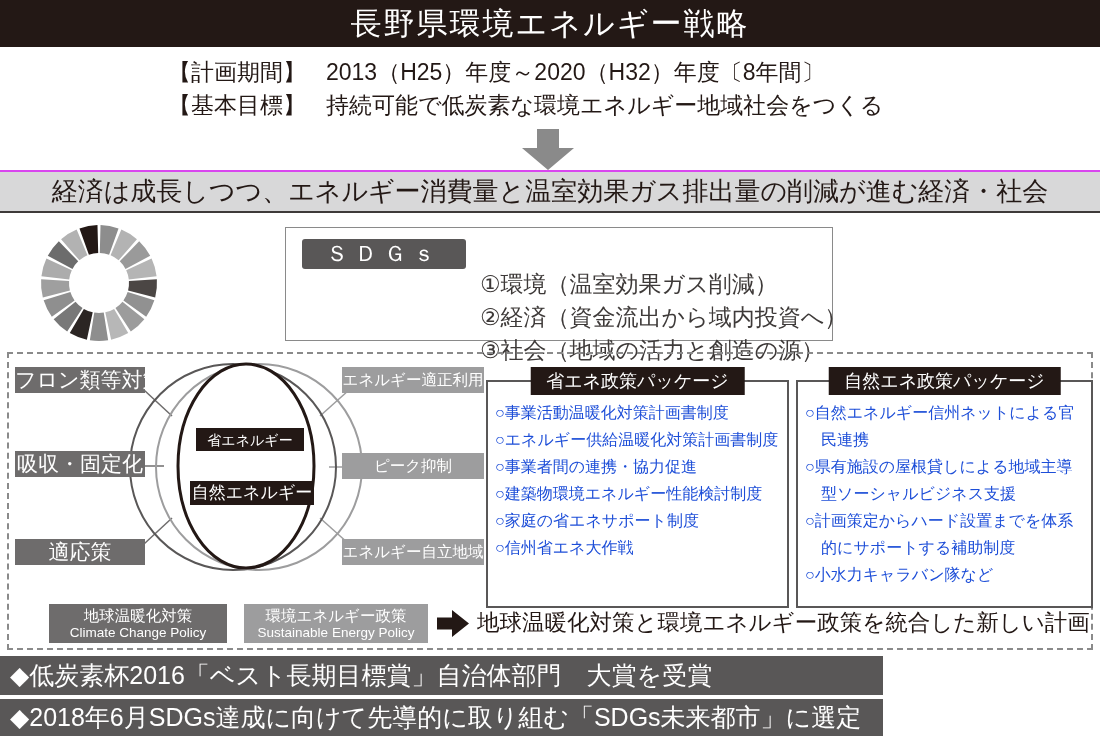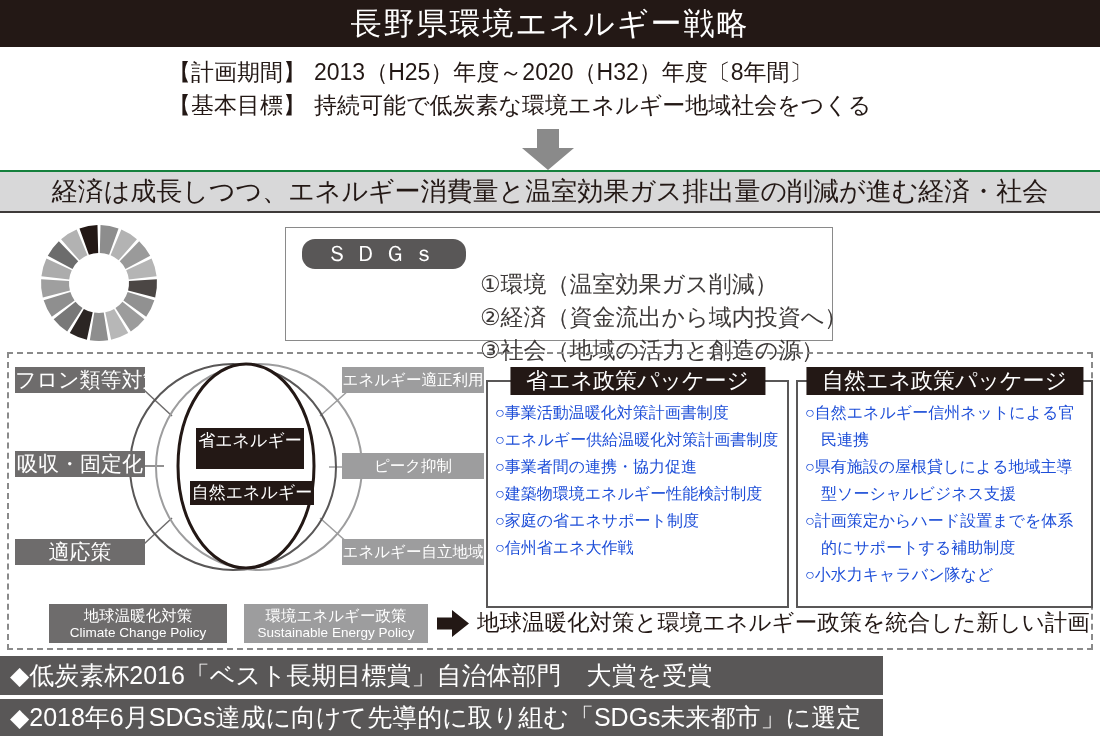--- a/index.html
+++ b/index.html
@@ -8,65 +8,65 @@
     font-family:"Liberation Sans","DejaVu Sans",sans-serif;color:#231815;overflow:hidden;
   }
   
   .title-bar{
     position:absolute;left:0;top:0;width:1100px;height:47px;background:#231815;
     color:#fff;font-size:31px;line-height:47px;text-align:center;letter-spacing:2px;
   }
   
   .plan{position:absolute;left:168px;top:56px;font-size:23px;}
   .plan-row{display:flex;line-height:33px;}
-  .plan-row .lbl{margin-right:8px;white-space:nowrap;}
+  .plan-row .lbl{margin-right:20px;white-space:nowrap;}
   .plan-row .val{white-space:nowrap;}
   
   .down-arrow{position:absolute;left:522px;top:129px;}
   
   .goal-band{
     position:absolute;left:0;top:170px;width:1100px;height:43px;box-sizing:border-box;
-    background:#d8d8d9;border-top:2px solid #15803d;border-bottom:2px solid #3e3a39;
+    background:#d8d8d9;border-top:2px solid #d946ef;border-bottom:2px solid #3e3a39;
     text-align:center;font-size:26px;line-height:39px;color:#231815;
   }
   
   .sdgs-wheel{position:absolute;left:38px;top:222px;}
   .sdgs-box{
     position:absolute;left:285px;top:227px;width:548px;height:114px;box-sizing:border-box;
     border:1.5px solid #8a8a8a;display:flex;align-items:flex-start;padding:9px 0 0 16px;
   }
   .sdgs-label{
-    display:inline-block;background:#595757;color:#fff;border-radius:13px;
+    display:inline-block;background:#595757;color:#fff;border-radius:3px;
     font-size:22px;line-height:28px;padding:1px 24px;letter-spacing:7px;margin-top:2px;white-space:nowrap;
   }
   .sdgs-items{margin-left:14px;font-size:23px;line-height:33px;color:#3e3a39;margin-top:31px;}
   .sdgs-items div{white-space:nowrap;}
   
   .dashed-box{
     position:absolute;left:7px;top:352px;width:1086px;height:298px;box-sizing:border-box;
     border:2px dashed #8a8a8a;
   }
   .venn-svg{position:absolute;left:0;top:0;}
   .vlabel{
     position:absolute;color:#fff;text-align:center;white-space:nowrap;overflow:hidden;
   }
   .vl-dark{background:#6e6c6c;left:6px;width:130px;height:26px;font-size:21px;line-height:26px;}
   .vl-light{background:#9d9d9e;left:333px;width:142px;height:26px;font-size:15.5px;line-height:26px;}
   .vcenter{position:absolute;background:#231815;color:#fff;text-align:center;white-space:nowrap;}
-  .vc1{left:187px;top:74px;width:108px;height:41px;font-size:17px;line-height:25px;}
+  .vc1{left:187px;top:74px;width:108px;height:23px;font-size:14px;line-height:25px;}
   .vc2{left:181px;top:127px;width:124px;height:24px;font-size:17px;line-height:24px;}
   
   .pkg{
     position:absolute;top:26px;height:228px;box-sizing:border-box;border:2px solid #595757;background:#fff;
   }
   .pkg1{left:477px;width:303px;}
   .pkg2{left:787px;width:297px;}
   .pkg-header{
     position:absolute;top:-15px;left:50%;transform:translateX(-50%);
-    background:#231815;color:#fff;font-size:22px;line-height:28px;padding:0 16px;white-space:nowrap;
+    background:#231815;color:#fff;font-size:18px;line-height:28px;padding:0 16px;white-space:nowrap;
   }
   .pkg-list{padding:17px 3px 0 7px;font-size:16px;line-height:27px;color:#1d4ed8;}
   .pkg-list div{padding-left:1em;text-indent:-1em;}
   
   .policy-box{
     position:absolute;top:250px;height:39px;color:#fff;text-align:center;
     display:flex;flex-direction:column;justify-content:center;
   }
   .pb-climate{left:40px;width:178px;background:#6e6c6c;}
   .pb-energy{left:235px;width:184px;background:#9d9d9e;}

